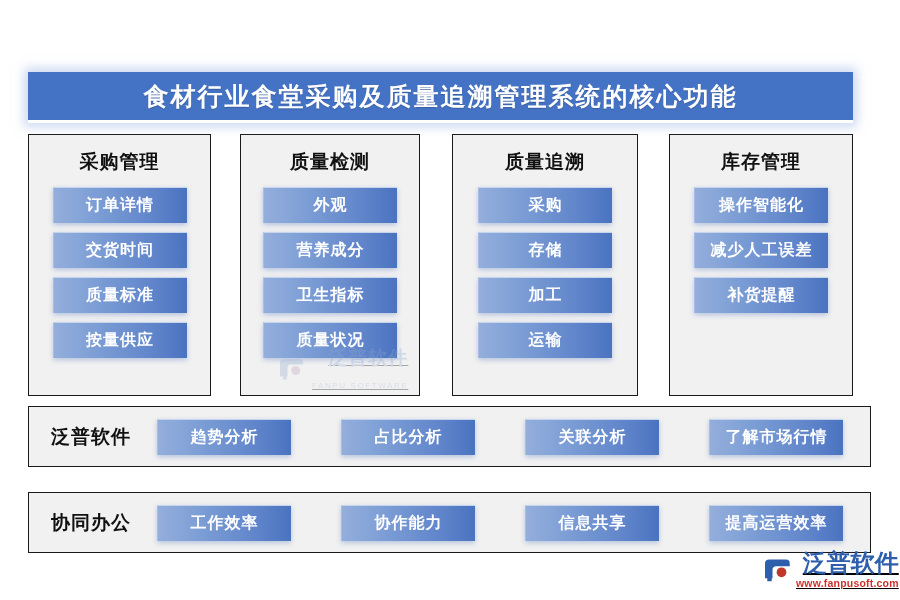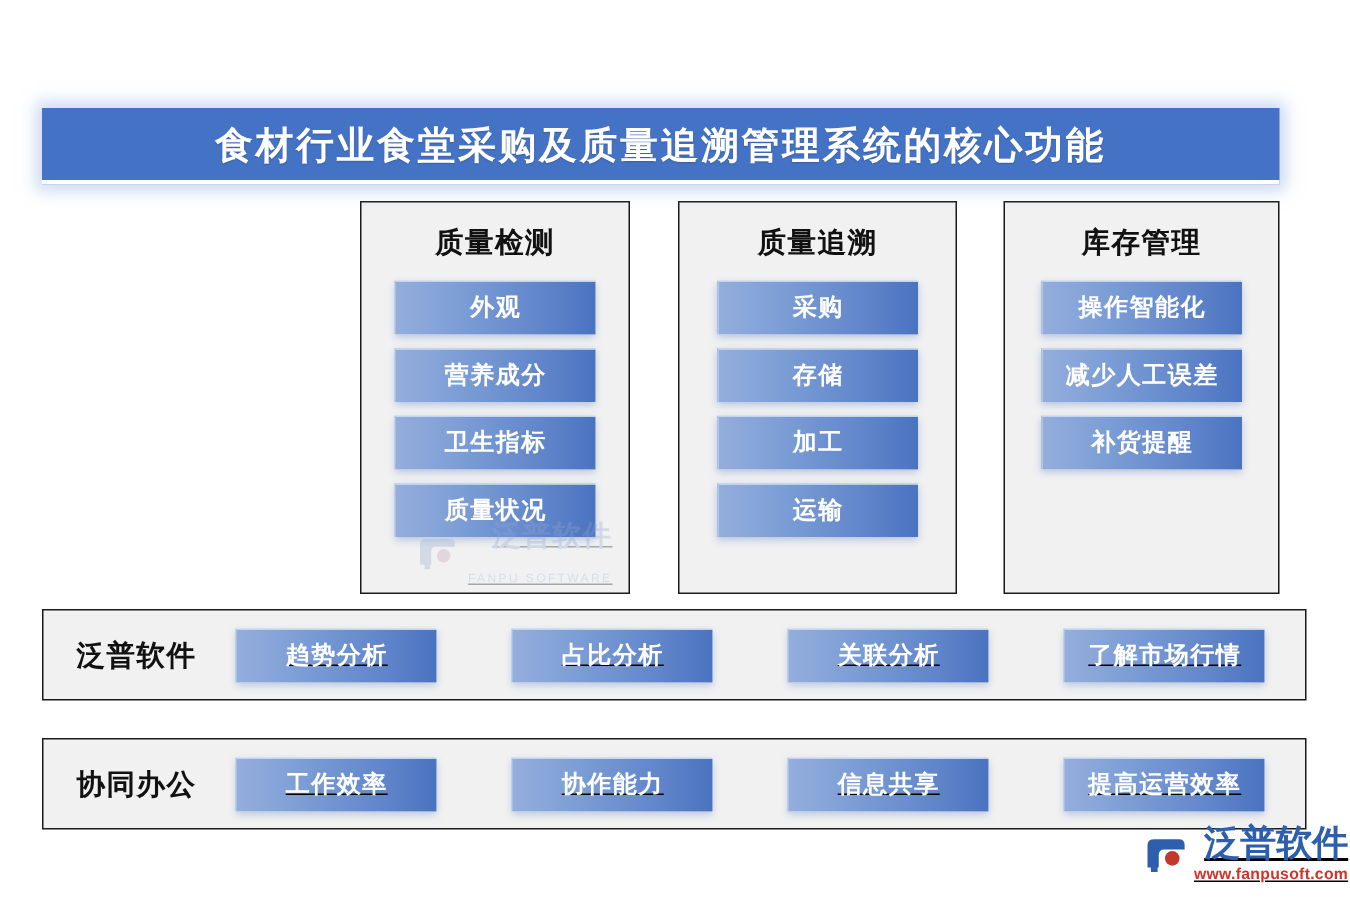--- a/index.html
+++ b/index.html
@@ -119,21 +119,20 @@
     color: #111111;
     letter-spacing: 1px;
     box-sizing: border-box;
   }
   .band-chips {
     flex: 1;
     display: flex;
     align-items: center;
     gap: 50px;
     padding-right: 27px;
-    text-decoration: underline;
   }
   .band .chip {
     width: 134px;
     height: 36px;
     flex: none;
   }
 
   
   .wm-center {
     position: absolute;
@@ -205,20 +204,29 @@
 </style>
 </head>
 <body>
 
 <div id="canvas">
 
   <div class="title-bar">
     <span class="title-text">食材行业食堂采购及质量追溯管理系统的核心功能</span>
   </div>
 
+  <div class="panel" style="left:28px; width:183px;">
+    <div class="panel-header">采购管理</div>
+    <div class="panel-items">
+      <div class="chip">订单详情</div>
+      <div class="chip">交货时间</div>
+      <div class="chip">质量标准</div>
+      <div class="chip">按量供应</div>
+    </div>
+  </div>
 
   <div class="panel" style="left:240px; width:180px;">
     <div class="panel-header">质量检测</div>
     <div class="panel-items">
       <div class="chip">外观</div>
       <div class="chip">营养成分</div>
       <div class="chip">卫生指标</div>
       <div class="chip">质量状况</div>
     </div>
   </div>

